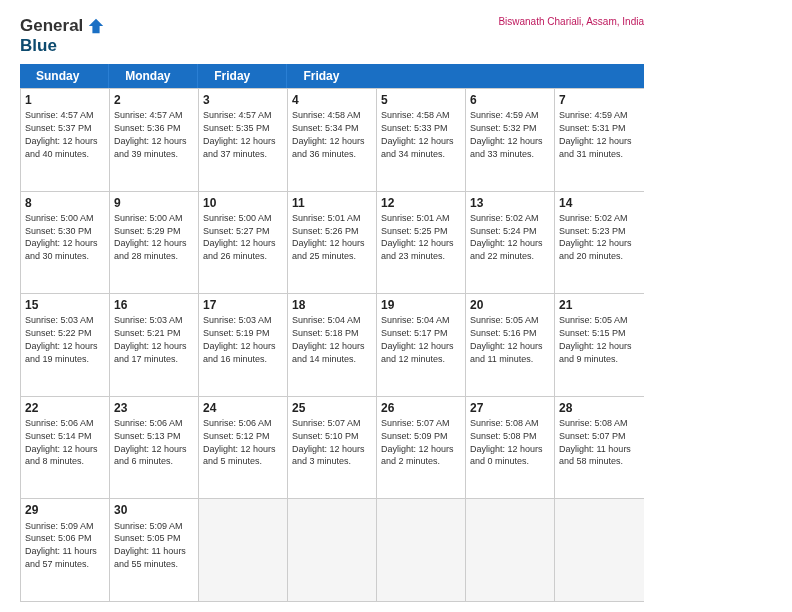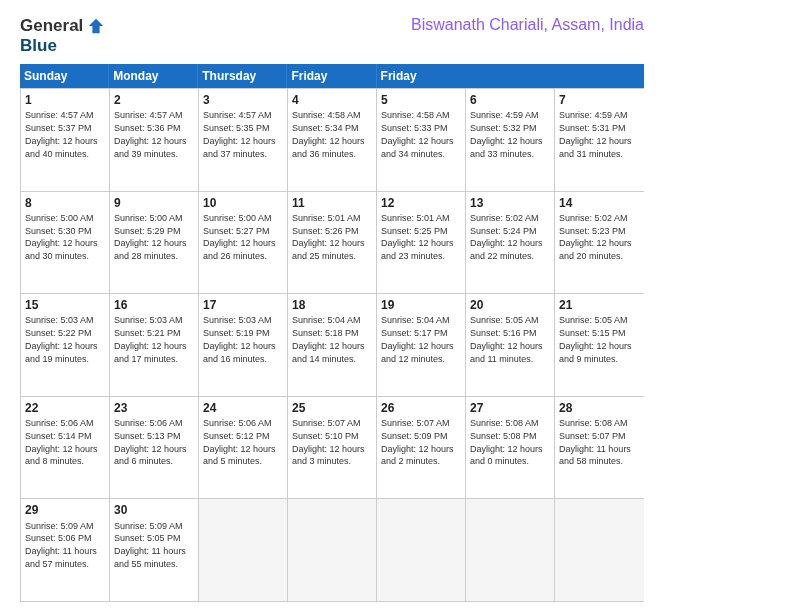--- a/index.html
+++ b/index.html
@@ -52,38 +52,38 @@
     .title-block {
       text-align: right;
     }
     .month-title {
       font-size: 36px;
       font-weight: bold;
       color: #222;
       line-height: 1.1;
     }
     .subtitle {
-      font-size: 16px;
-      color: #8b5cf6;
+      font-size: 10px;
+      color: #be185d;
     }
     .calendar {
       flex: 1;
       display: flex;
       flex-direction: column;
     }
     .cal-header {
       display: grid;
       grid-template-columns: repeat(7, 1fr);
       background: #1a6fc4;
     }
     .cal-header-cell {
       color: #fff;
       font-size: 12px;
       font-weight: bold;
-      padding: 5px 4px;
+      padding: 5px 16px;
       text-align: left;
       border-right: 1px solid #2a7fd4;
     }
     .cal-header-cell:last-child { border-right: none; }
     .cal-body {
       flex: 1;
       display: flex;
       flex-direction: column;
       border-left: 1px solid #ccc;
       border-bottom: 1px solid #ccc;
@@ -134,21 +134,20 @@
     </div>
     <div class="title-block">
       <div class="subtitle">Biswanath Chariali, Assam, India</div>
     </div>
   </div>
 
   <div class="calendar">
     <div class="cal-header">
       <div class="cal-header-cell">Sunday</div>
       <div class="cal-header-cell">Monday</div>
-      <div class="cal-header-cell">Thursday</div>
       <div class="cal-header-cell">Friday</div>
       <div class="cal-header-cell">Friday</div>
     </div>
     <div class="cal-body">
 
       <div class="cal-row">
         <div class="cal-cell">
           <span class="day-num">1</span>
           <span class="cell-text">Sunrise: 4:57 AM<br>Sunset: 5:37 PM<br>Daylight: 12 hours<br>and 40 minutes.</span>
         </div>

